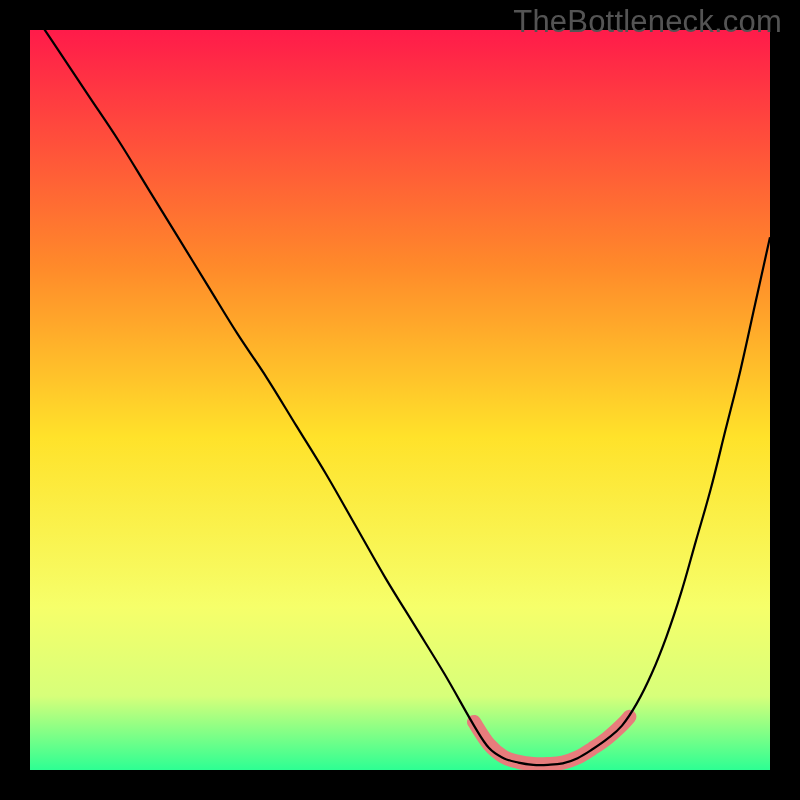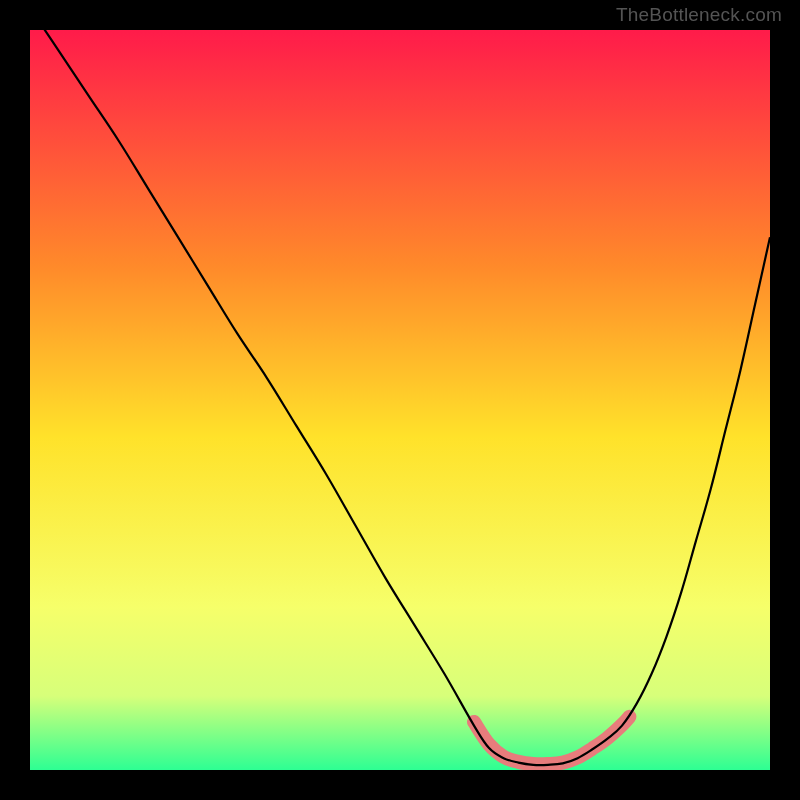--- a/index.html
+++ b/index.html
@@ -1,18 +1,18 @@
 <!DOCTYPE html>
 <html><head>
 <meta charset="utf-8">
 <style>
   * { margin: 0; padding: 0; box-sizing: border-box; }
   html, body { width: 800px; height: 800px; background: #000; font-family: Arial, sans-serif; }
   .frame { position: relative; width: 800px; height: 800px; background: #000; }
-  .watermark { position: absolute; top: 4px; right: 18px; color: #545454; font-size: 19px; letter-spacing: 0.2px; z-index: 3; }
+  .watermark { position: absolute; top: 4px; right: 18px; color: #545454; font-size: 31px; letter-spacing: 0.2px; z-index: 3; }
   .plot-wrap { position: absolute; left: 30px; top: 30px; width: 740px; height: 740px; }
   svg { display: block; }
   .highlight { stroke: #e77c7c; stroke-width: 14; stroke-linecap: round; stroke-linejoin: round; fill: none; }
   .curve { stroke: #000; stroke-width: 2.2; fill: none; }
 </style>
 </head>
 <body>
 
 <div class="frame">
   <div class="watermark">TheBottleneck.com</div>

